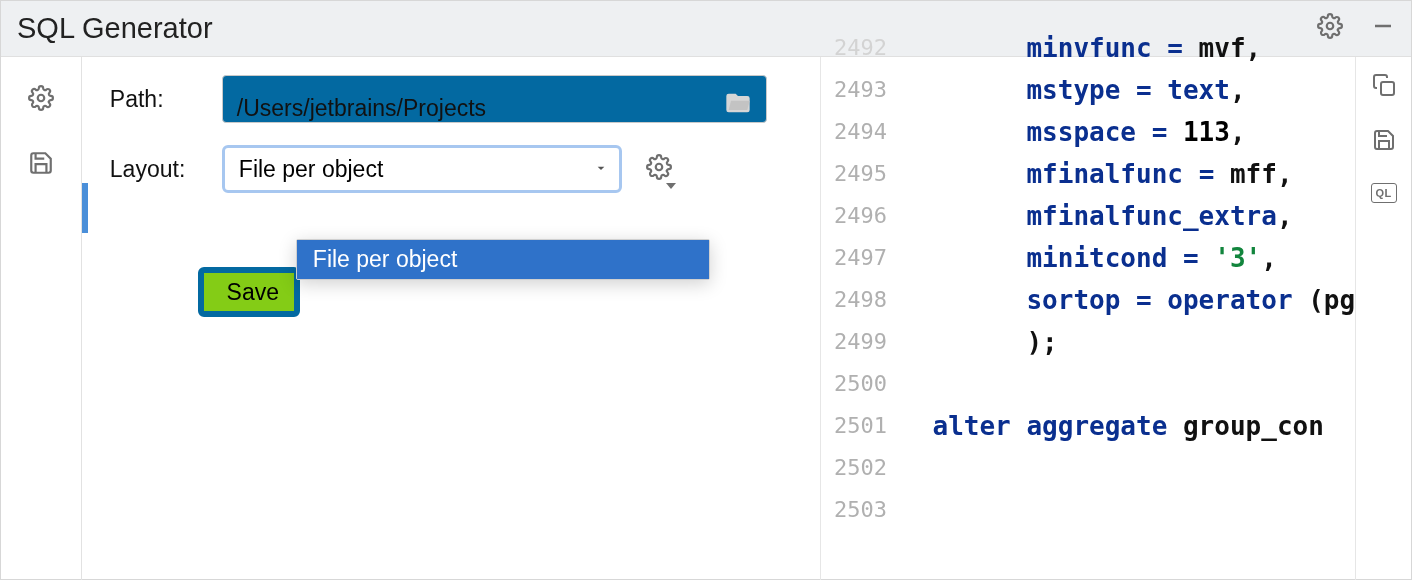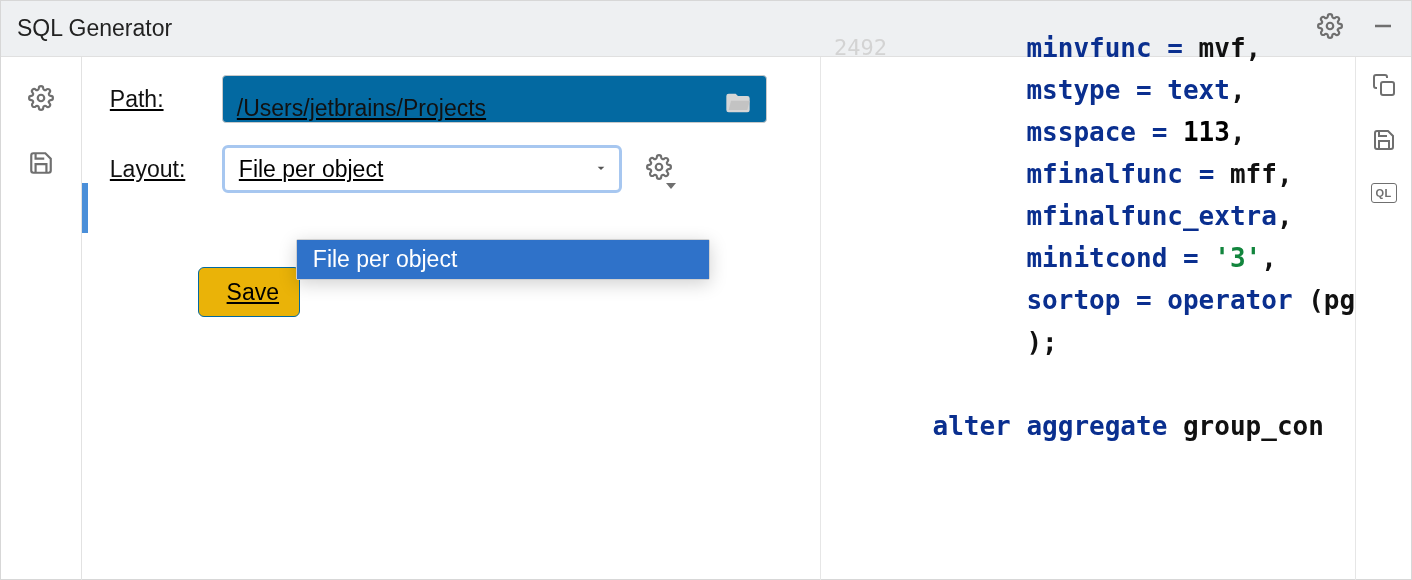--- a/index.html
+++ b/index.html
@@ -1,39 +1,39 @@
 <!DOCTYPE html>
 <html><head>
 <meta charset="utf-8">
 <style>
   * { box-sizing: border-box; margin: 0; padding: 0; }
   html, body { width: 1412px; height: 580px; font-family: "Segoe UI", Arial, sans-serif; font-size: 21px; background: #fff; overflow: hidden; }
   .outer { width: 1412px; height: 580px; border: 1px solid #d7d7d7; position: relative; }
   .titlebar { height: 56px; background: #eef0f2; border-bottom: 1px solid #e0e0e0; display: flex; align-items: center; padding: 0 16px; }
-  .titlebar-title { font-size: 23px; color: #222; flex: 1; }
+  .titlebar-title { font-size: 29px; color: #222; flex: 1; }
   .titlebar-icons { display: flex; gap: 28px; align-items: center; color: #6f6f6f; }
   .content { display: flex; height: calc(580px - 56px); }
   .sidebar { width: 84px; border-right: 1px solid #e2e2e2; display: flex; flex-direction: column; align-items: center; padding-top: 28px; gap: 34px; }
   .sidebar svg { color: #6f6f6f; }
   .panel-left { width: 766px; position: relative; padding: 18px 20px 0 28px; border-right: 1px solid #e6e6e6; }
-  .row { display: flex; align-items: center; margin-bottom: 22px; text-decoration: underline; }
+  .row { display: flex; align-items: center; margin-bottom: 22px; }
   .row-label { width: 112px; font-size: 23px; color: #111; }
   .path-box { flex: 1; max-width: 545px; height: 48px; border: 1px solid #c9c9c9; border-radius: 4px; display: flex; align-items: flex-end; padding: 0 14px; background: #0369a1; }
   .path-text { flex: 1; font-size: 23px; color: #111; }
   .folder-icon { color: #bdbdbd; }
   .active-indicator { position: absolute; left: 0; top: 126px; width: 6px; height: 50px; background: #4a8fd9; }
   .combo { width: 400px; height: 48px; border: 3px solid #a7c7f0; border-radius: 6px; background: #fff; display: flex; align-items: center; padding: 0 10px 0 14px; }
   .combo-text { flex: 1; font-size: 23px; }
   .combo-caret { color: #555; }
   .gear-after { margin-left: 24px; color: #6f6f6f; position: relative; }
   .gear-dot { position: absolute; right: -4px; bottom: -4px; width: 0; height: 0; border-left: 5px solid transparent; border-right: 5px solid transparent; border-top: 6px solid #6f6f6f; }
   .dropdown { position: absolute; left: 214px; top: 182px; width: 414px; background: #fff; border: 1px solid #d0d0d0; border-radius: 2px; box-shadow: 0 4px 18px rgba(0,0,0,0.18); }
   .dropdown-item { padding: 6px 16px; font-size: 23px; cursor: default; }
   .dropdown-item.selected { background: #2f72c9; color: #fff; }
-  .save-btn { position: absolute; left: 116px; top: 210px; width: 102px; height: 50px; border: 1px solid #0369a1; border-radius: 6px; background: #eab308; font-size: 23px; display: flex; align-items: center; justify-content: center; padding-left: 8px; text-decoration: underline; }
+  .save-btn { position: absolute; left: 116px; top: 210px; width: 102px; height: 50px; border: 6px solid #0369a1; border-radius: 6px; background: #84cc16; font-size: 23px; display: flex; align-items: center; justify-content: center; padding-left: 8px; }
   .editor-wrap { flex: 1; display: flex; position: relative; }
   .gutter { width: 92px; text-align: center; padding: 6px 12px 0 0; color: #b0b0b0; font-family: "Menlo","Consolas",monospace; font-size: 22px; line-height: 42px; }
   .gutter .first { color: #d3d3d3; }
   .code { flex: 1; padding: 6px 0 0 20px; font-family: "Menlo","Consolas",monospace; font-size: 26px; line-height: 42px; white-space: pre; overflow: hidden; color: #111; font-weight: 600; }
   .kw { color: #0a2f8f; }
   .num { color: #000000; }
   .str { color: #12853d; }
   .right-rail { width: 58px; border-left: 1px solid #e6e6e6; display: flex; flex-direction: column; align-items: center; padding-top: 16px; gap: 26px; color: #6f6f6f; }
   .ql-badge { width: 26px; height: 20px; border: 1.8px solid #6f6f6f; border-radius: 3px; font-size: 11px; font-weight: 700; display: flex; align-items: center; justify-content: center; letter-spacing: 0.5px; }
 </style>
@@ -113,20 +113,33 @@
       </div>
 
       <div class="dropdown">
         <div class="dropdown-item selected">File per object</div>
       </div>
     </div>
 
     <div class="editor-wrap">
       <div class="gutter">
         <div class="first" style="margin-top:-36px">2492</div>
+        <div id="gutter-lines">
+            <div>2493</div>
+            <div>2494</div>
+            <div>2495</div>
+            <div>2496</div>
+            <div>2497</div>
+            <div>2498</div>
+            <div>2499</div>
+            <div>2500</div>
+            <div>2501</div>
+            <div>2502</div>
+            <div>2503</div>
+          </div>
       </div>
       <div class="code" id="code-lines" style="margin-top:-36px"><div>      <span class="kw">minvfunc</span> <span class="kw">=</span> mvf,</div><div>      <span class="kw">mstype</span> <span class="kw">= text</span>,</div><div>      <span class="kw">msspace</span> <span class="kw">=</span> <span class="num">113</span>,</div><div>      <span class="kw">mfinalfunc</span> <span class="kw">=</span> mff,</div><div>      <span class="kw">mfinalfunc_extra</span>,</div><div>      <span class="kw">minitcond</span> <span class="kw">=</span> <span class="str">'3'</span>,</div><div>      <span class="kw">sortop</span> <span class="kw">= operator</span> (pg</div><div>      );</div><div>&nbsp;</div><div><span class="kw">alter aggregate</span> group_con</div><div>&nbsp;</div><div>&nbsp;</div></div>
     </div>
 
     <div class="right-rail">
       <span>
         <svg width="24" height="24" viewBox="0 0 24 24" fill="none" stroke="currentColor" stroke-width="2">
             <rect x="9" y="9" width="13" height="13" rx="2"></rect>
             <path d="M5 15H4a2 2 0 0 1-2-2V4a2 2 0 0 1 2-2h9a2 2 0 0 1 2 2v1"></path>
           </svg>

